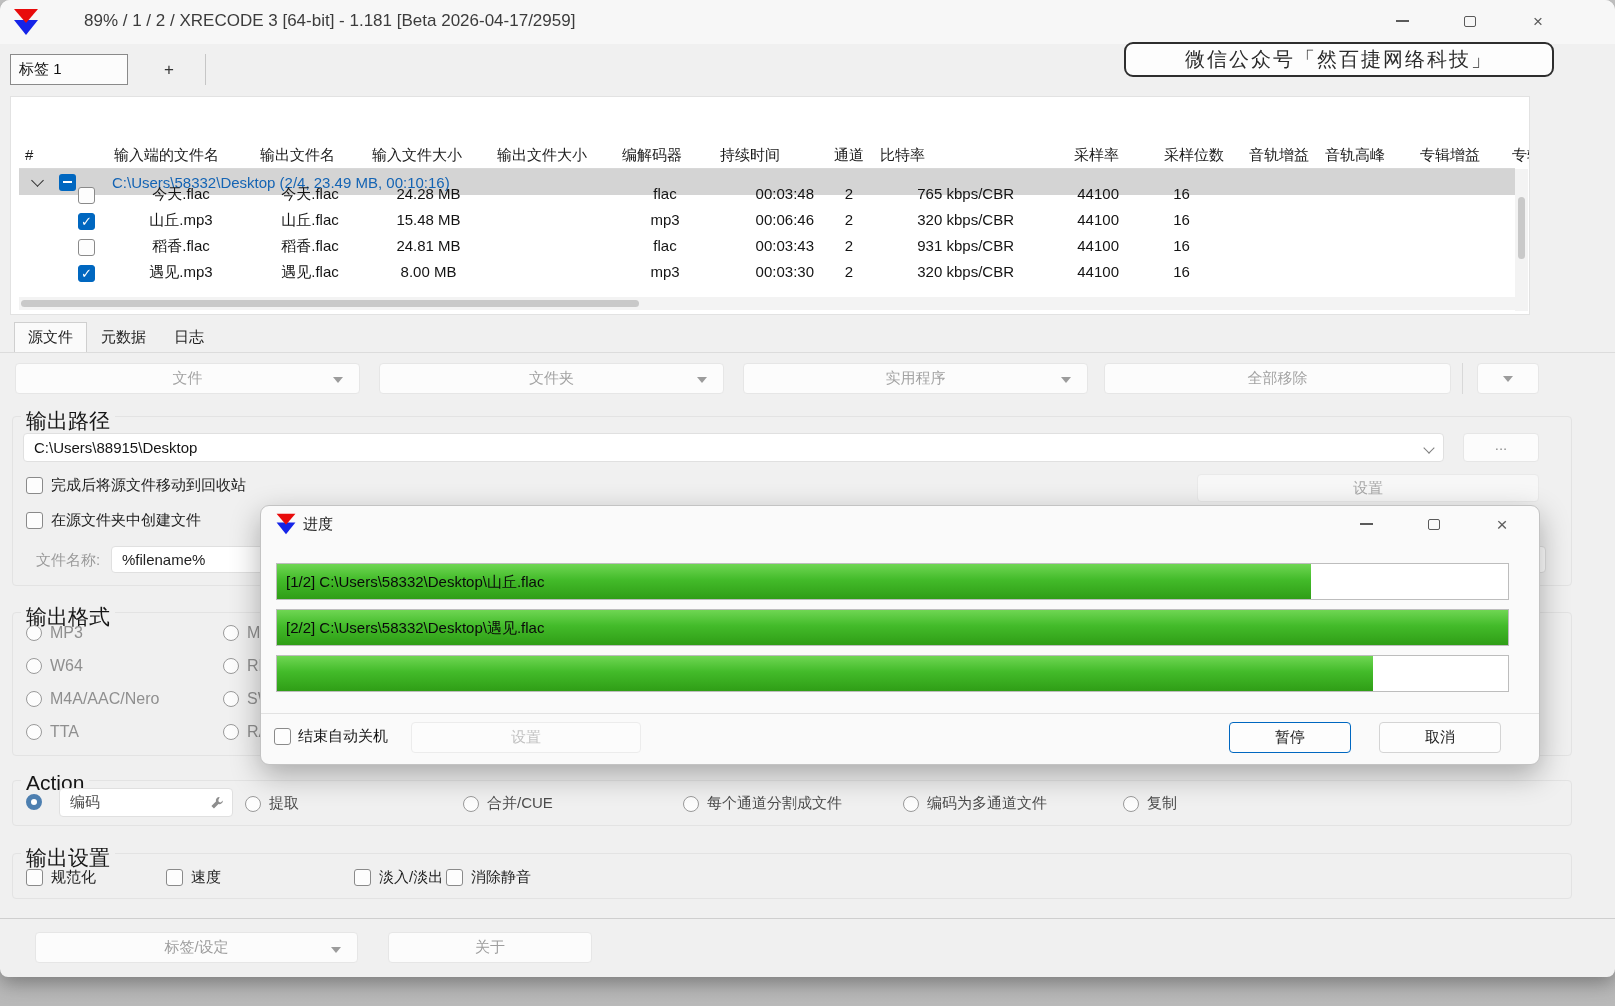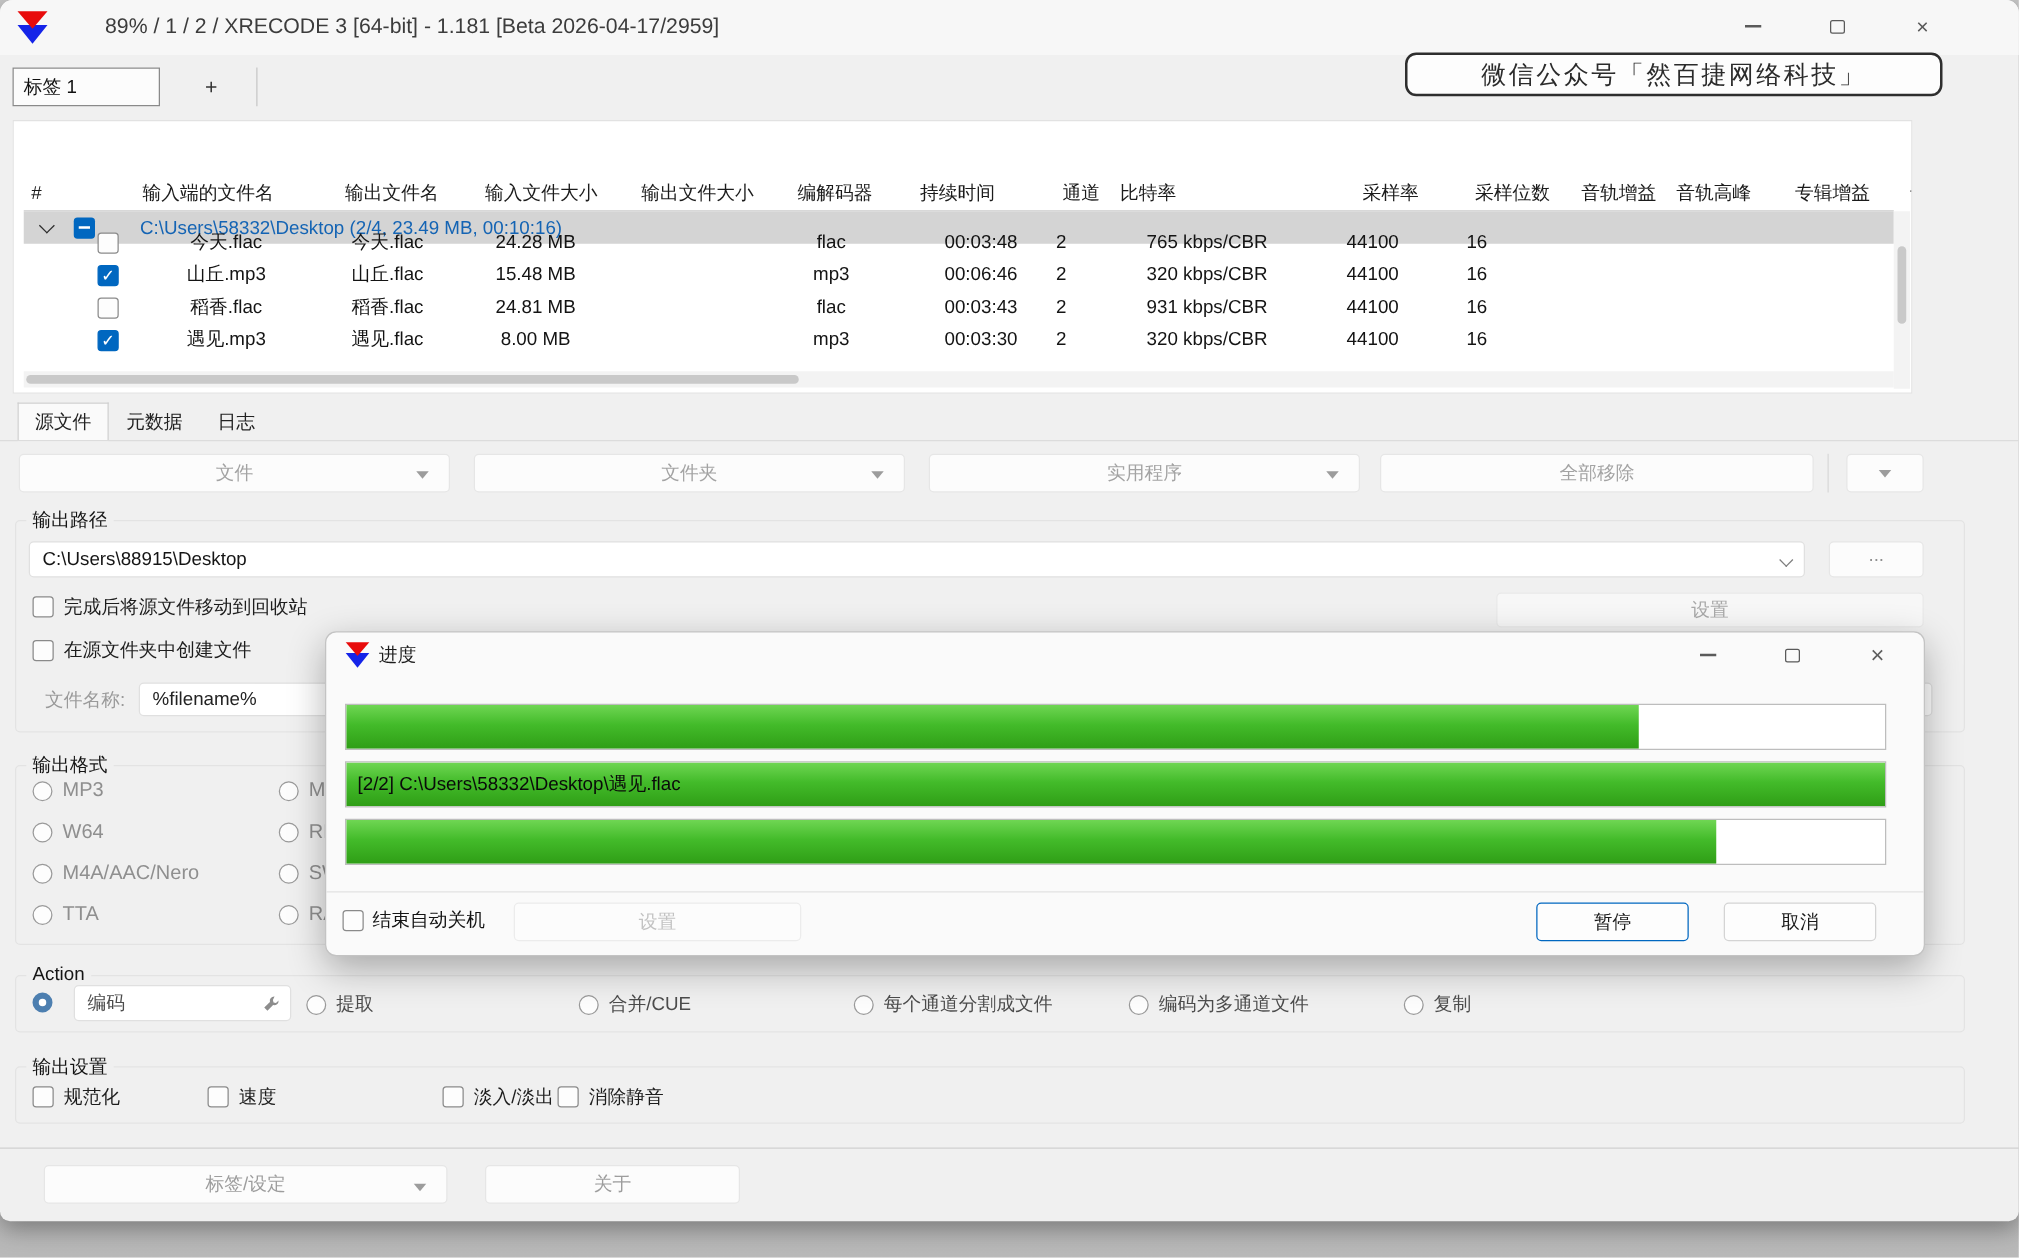--- a/index.html
+++ b/index.html
@@ -44,21 +44,21 @@
 .subtab{height:31px;padding:0 13px;font-size:15px;color:#222;display:flex;align-items:center;border:1px solid transparent}
 .subtab.active{background:#fafafa;border-color:#cfcfcf;border-bottom-color:#fafafa}
 .subline{position:absolute;left:0;top:352px;width:1615px;height:1px;background:#dcdcdc}
 
 .tbtn{position:absolute;top:363px;height:31px;background:#fcfcfc;border:1px solid #e6e6e6;border-radius:4px;color:#a3a3a3;font-size:15px;display:flex;align-items:center;justify-content:center}
 .tri{width:0;height:0;border-left:5px solid transparent;border-right:5px solid transparent;border-top:6px solid #9c9c9c;position:absolute;right:16px;top:13px}
 .tri.center{position:static;margin:0}
 .tooldiv{position:absolute;left:1462px;top:363px;width:1px;height:31px;background:#d8d8d8}
 
 .group{position:absolute;left:12px;width:1560px;border:1px solid #e3e3e3;border-radius:4px}
-.grouplabel{position:absolute;top:-10px;left:8px;background:#f0f0f0;padding:0 5px;font-size:15px;color:#151515;white-space:nowrap}
+.grouplabel{position:absolute;top:-10px;left:8px;background:#f0f0f0;padding:0 5px;font-size:21px;color:#151515;white-space:nowrap}
 .g-path{top:416px;height:170px}
 .g-format{top:612px;height:144px}
 .g-action{top:780px;height:46px}
 .g-outset{top:853px;height:46px}
 
 .combo{position:absolute;left:10px;top:16px;width:1421px;height:29px;background:#fff;border:1px solid #e0e0e0;border-radius:4px;font-size:15px;color:#151515;display:flex;align-items:center;padding:0 10px}
 .chev{position:absolute;right:10px;top:10px;width:8px;height:8px;border-right:1.4px solid #7e7e7e;border-bottom:1.4px solid #7e7e7e;transform:rotate(45deg)}
 .browse{position:absolute;left:1450px;top:16px;width:76px;height:29px;background:#fcfcfc;border:1px solid #e6e6e6;border-radius:4px;color:#8f8f8f;font-size:15px;display:flex;align-items:center;justify-content:center;padding-bottom:6px}
 .ckrow{position:absolute;display:flex;align-items:center;gap:8px;font-size:15px;color:#1d1d1d;white-space:nowrap}
 .ck{width:17px;height:17px;border:1px solid #8a8a8a;border-radius:3px;background:#fdfdfd;flex:none}
@@ -117,21 +117,21 @@
     <div class="maintab">标签 1</div>
     <div class="addtab">+</div>
     <div class="tdiv"></div>
   </div>
   <div class="banner">微信公众号「然百捷网络科技」</div>
 
   <div class="listpanel">
     <div class="theadrow">
         <div class="th al" style="width: 89px;">#</div>
         <div class="th al" style="width: 146px;">输入端的文件名</div>
-        <div class="th al" style="width: 112px; margin-left: 16px;">输出文件名</div>
+        <div class="th al" style="width: 112px;">输出文件名</div>
         <div class="th al" style="width: 125px;">输入文件大小</div>
         <div class="th al" style="width: 125px;">输出文件大小</div>
         <div class="th al" style="width: 98px;">编解码器</div>
         <div class="th al" style="width: 110px;">持续时间</div>
         <div class="th ac" style="width: 50px;">通道</div>
         <div class="th al" style="width: 150px;">比特率</div>
         <div class="th ar" style="width: 105px;">采样率</div>
         <div class="th ar" style="width: 105px;">采样位数</div>
         <div class="th ar" style="width: 85px;">音轨增益</div>
         <div class="th al" style="width: 95px;">音轨高峰</div>
@@ -366,20 +366,21 @@
     </div>
   <div class="dwb dwb-max">
       <div class="maxbox"></div>
     </div>
   <div class="dwb dwb-close">
       <span class="xglyph" style="font-size:19px">×</span>
     </div>
   <div id="dialogbars">
       <div class="pbar" style="top: 57px;">
         <div class="pfill" style="width: 84%;"></div>
+        <div class="ptext">[1/2] C:\Users\58332\Desktop\山丘.flac</div>
       </div>
       <div class="pbar" style="top: 103px;">
         <div class="pfill" style="width: 100%;"></div>
         <div class="ptext">[2/2] C:\Users\58332\Desktop\遇见.flac</div>
       </div>
       <div class="pbar" style="top: 149px;">
         <div class="pfill" style="width: 89%;"></div>
       </div>
     </div>
   <div class="dsep"></div>

